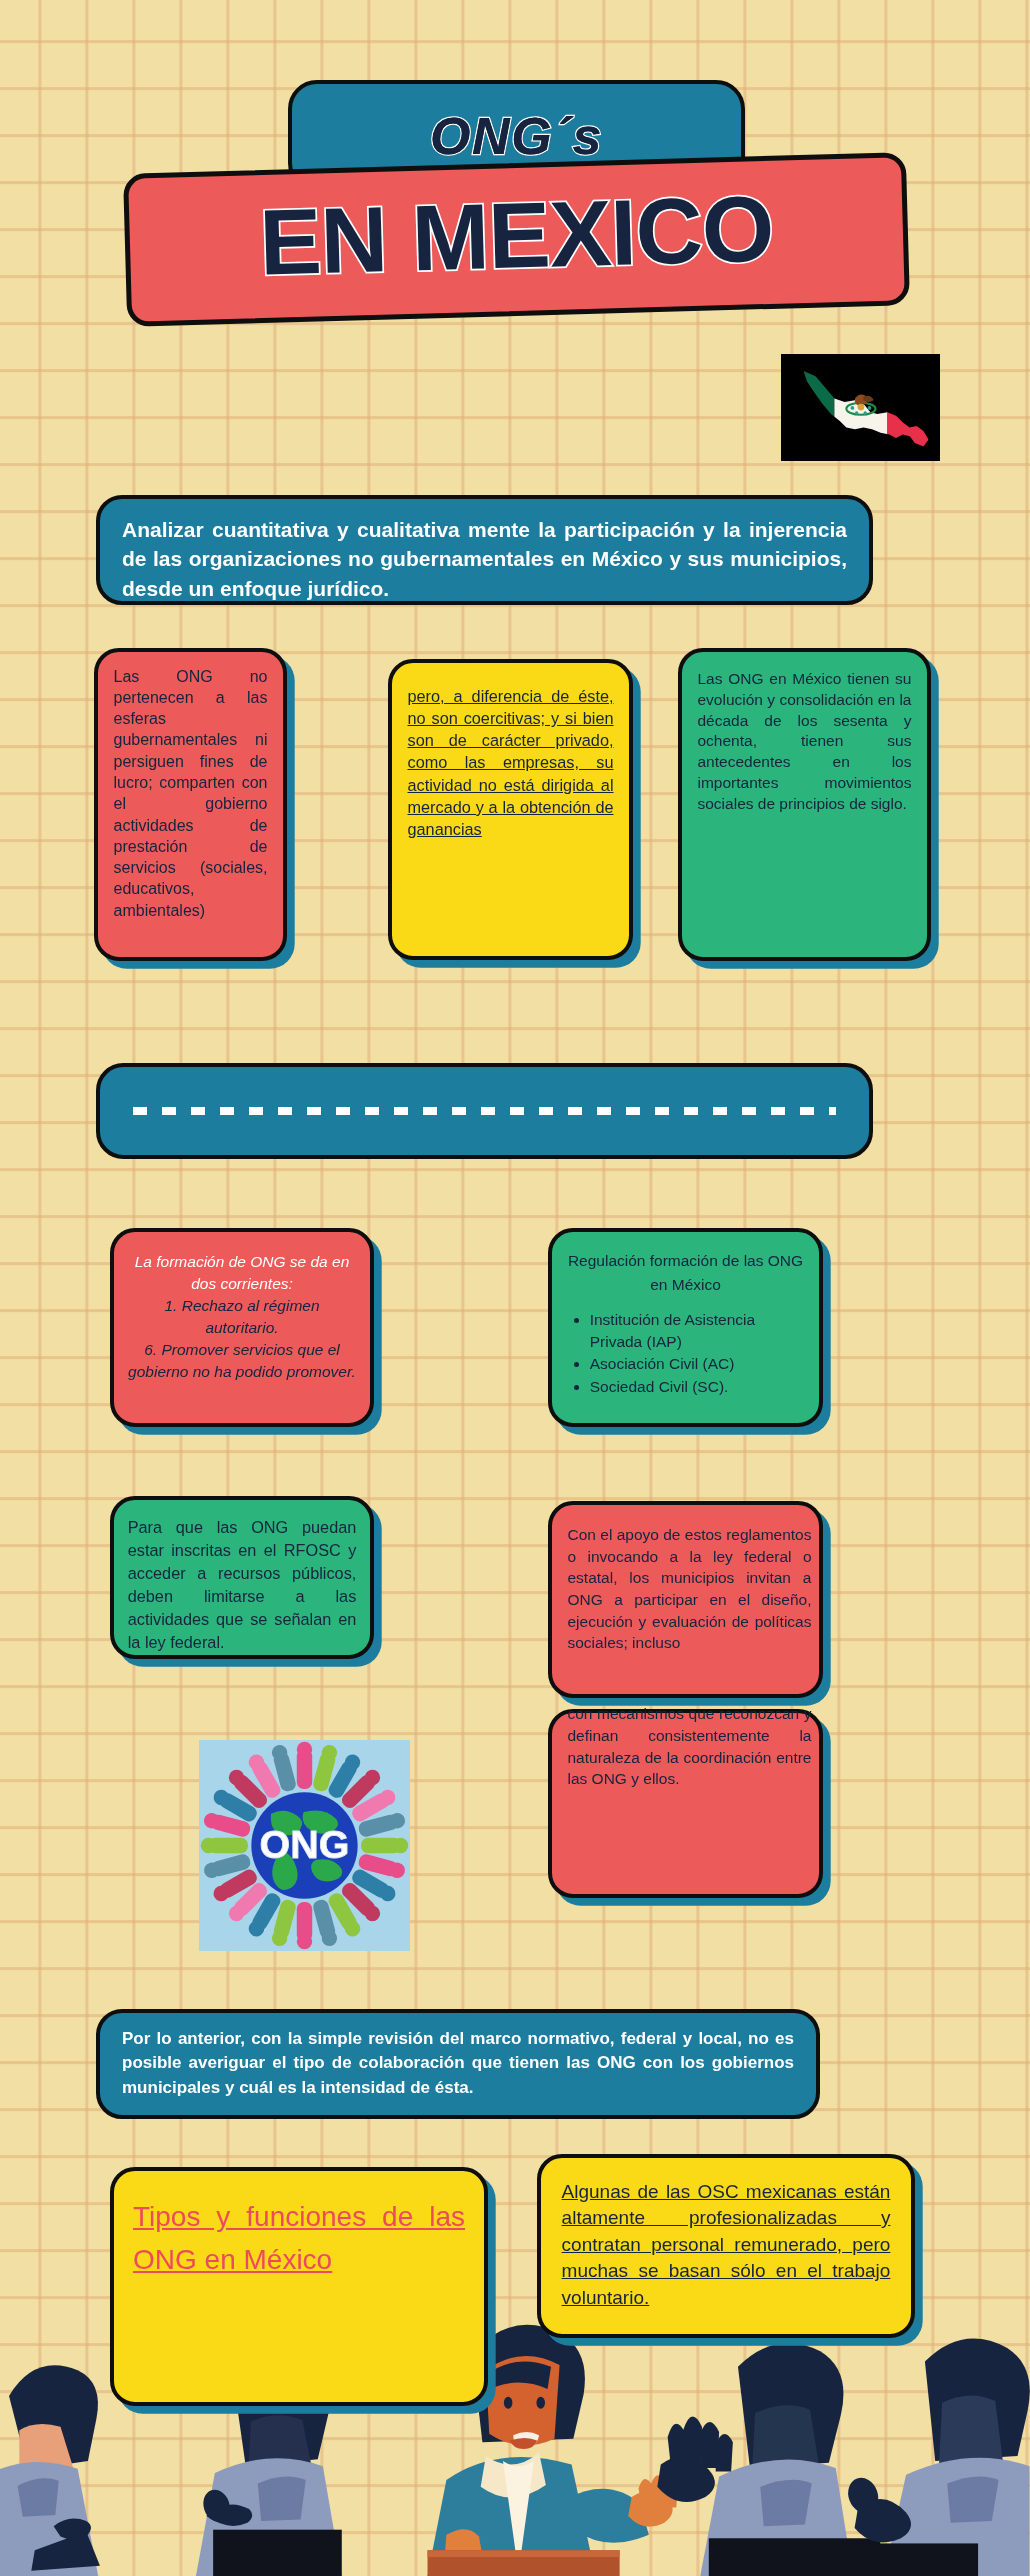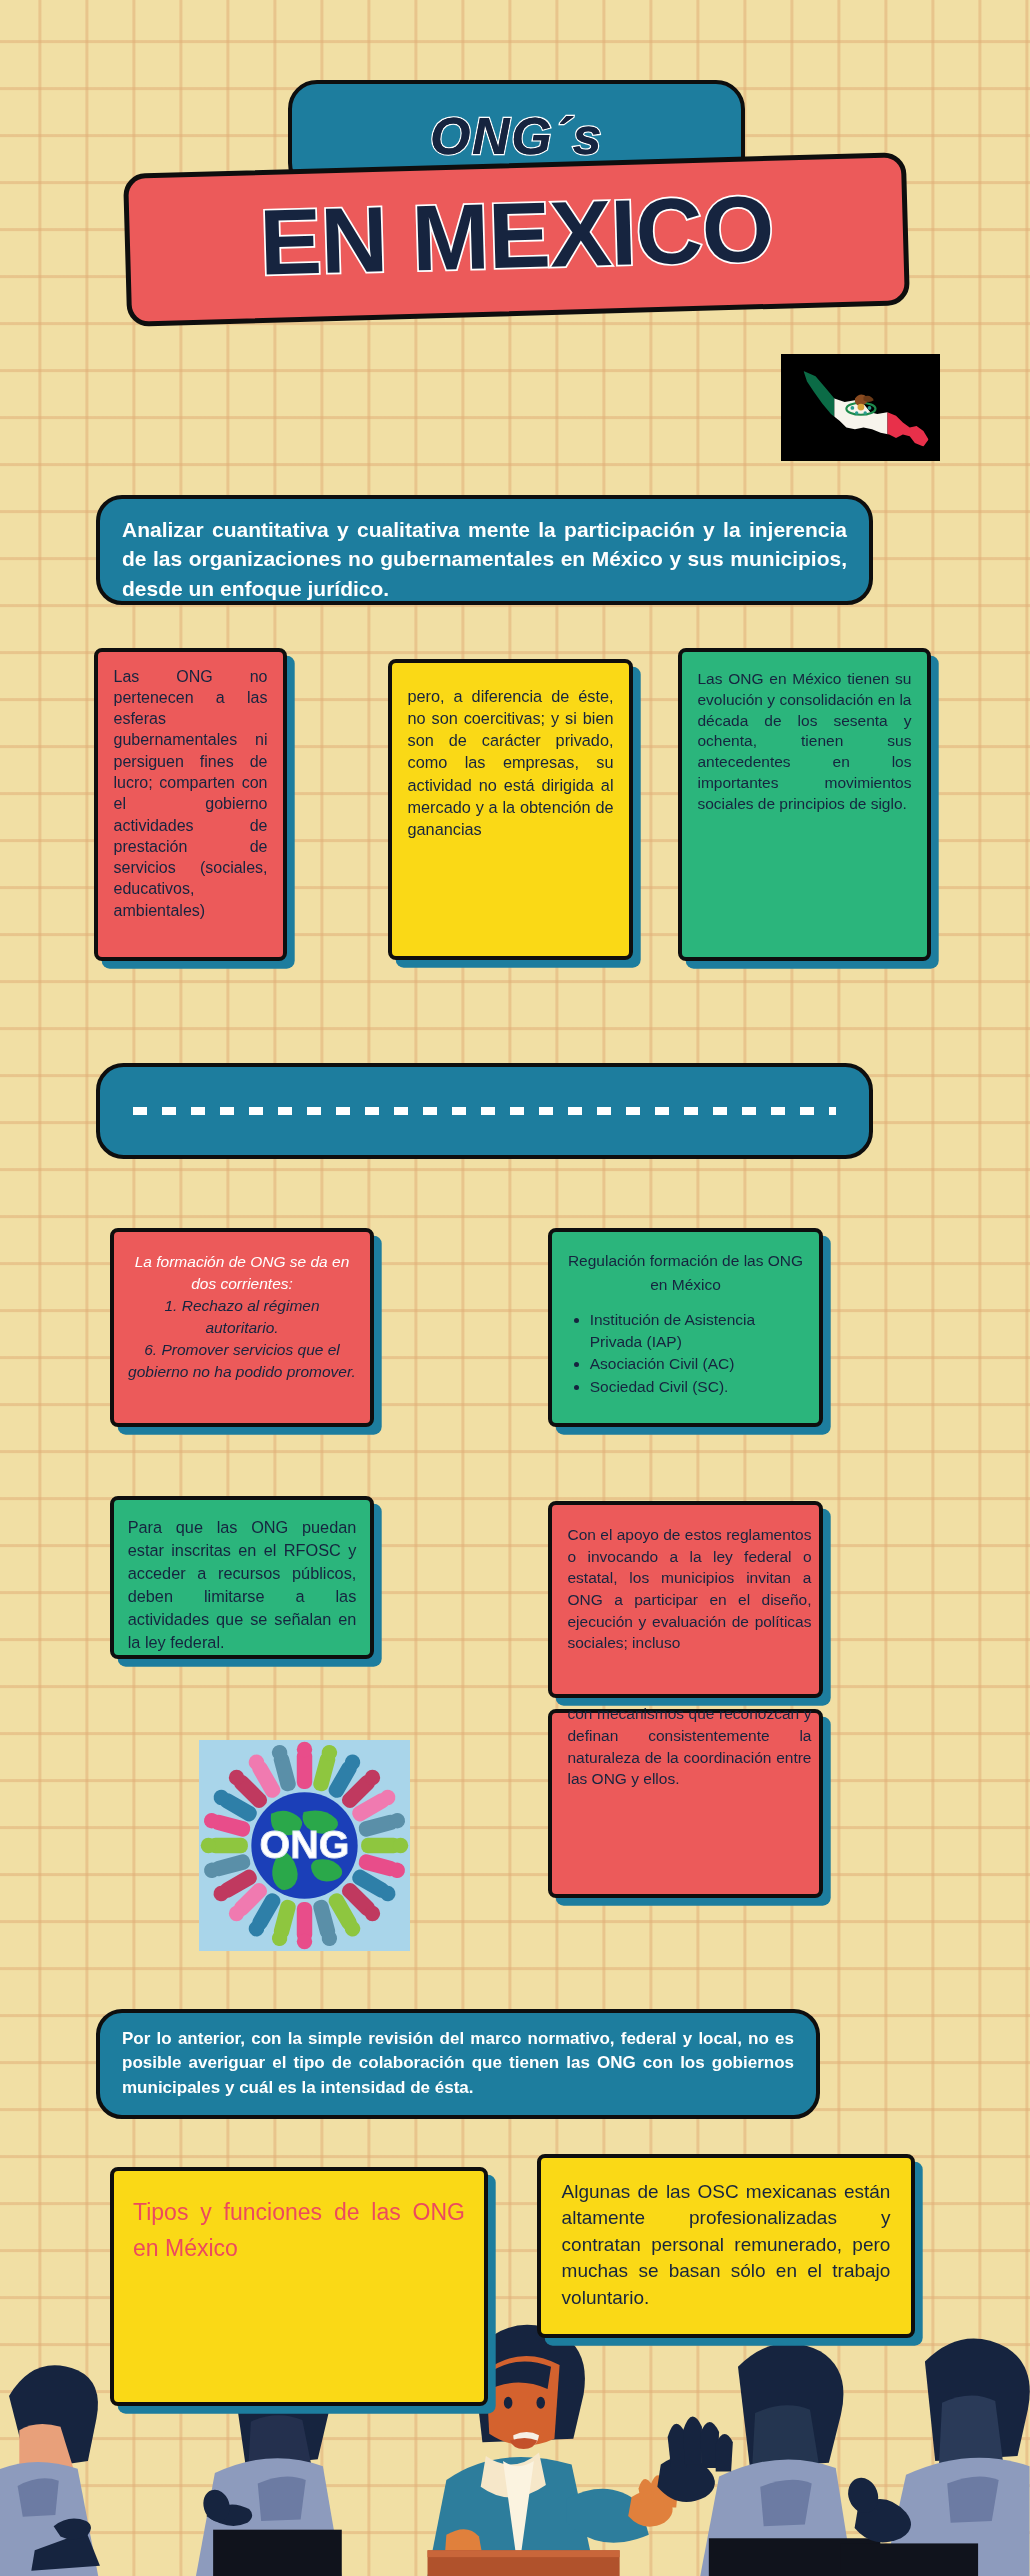--- a/index.html
+++ b/index.html
@@ -83,29 +83,29 @@
     background: #000;
     overflow: hidden;
     z-index: 4;
   }
   .mex-img svg { display:block; width:100%; height:100%; }
 
   
   .card {
     position: absolute;
     border: 4.3px solid #0e0e0e;
-    border-radius: 8px;
+    border-radius: 25px;
     box-shadow: 7.7px 7.7px 0 #1d7d9e;
     padding: 13.7px 15.5px;
     line-height: 1.28;
   }
   .card.noshadow { box-shadow: none; }
   .blue   { background: #1d7d9e; color: #ffffff; }
   .red    { background: #ec5a5a; color: #16243f; }
-  .yellow { background: #fad916; color: #16243f; }
+  .yellow { background: #fad916; color: #16243f; text-decoration: underline; }
   .green  { background: #2bb57c; color: #16243f; }
 
   .justify { text-align: justify; text-align-last: left; hyphens: auto; }
   .center  { text-align: center; font-style: italic; }
 
   
   #intro {
     left: 96px; top: 495px; width: 777px; height: 110px;
     border-radius: 26px;
     padding: 15.5px 22px;
@@ -169,21 +169,21 @@
 
   
   #closing {
     left: 96px; top: 2009px; width: 724px; height: 110px;
     border-radius: 26px; padding: 13.7px 22px;
     font-size: 17px; font-weight: bold; line-height: 1.45;
   }
 
   
   #card-i { left: 110px; top: 2167px; width: 378px; height: 239px;
-            font-size: 23px; line-height: 1.55; padding: 24px 19px;
+            font-size: 28px; line-height: 1.55; padding: 24px 19px;
             color: #ec4a5e; z-index: 7; }
   #card-j { left: 537px; top: 2154px; width: 378px; height: 184px;
             font-size: 19px; line-height: 1.40; padding: 20.6px 20.6px; z-index: 7; }
 
   
   #illo {
     position: absolute;
     left: 0; bottom: 0;
     width: 1030px; height: 283px;
     z-index: 6;

